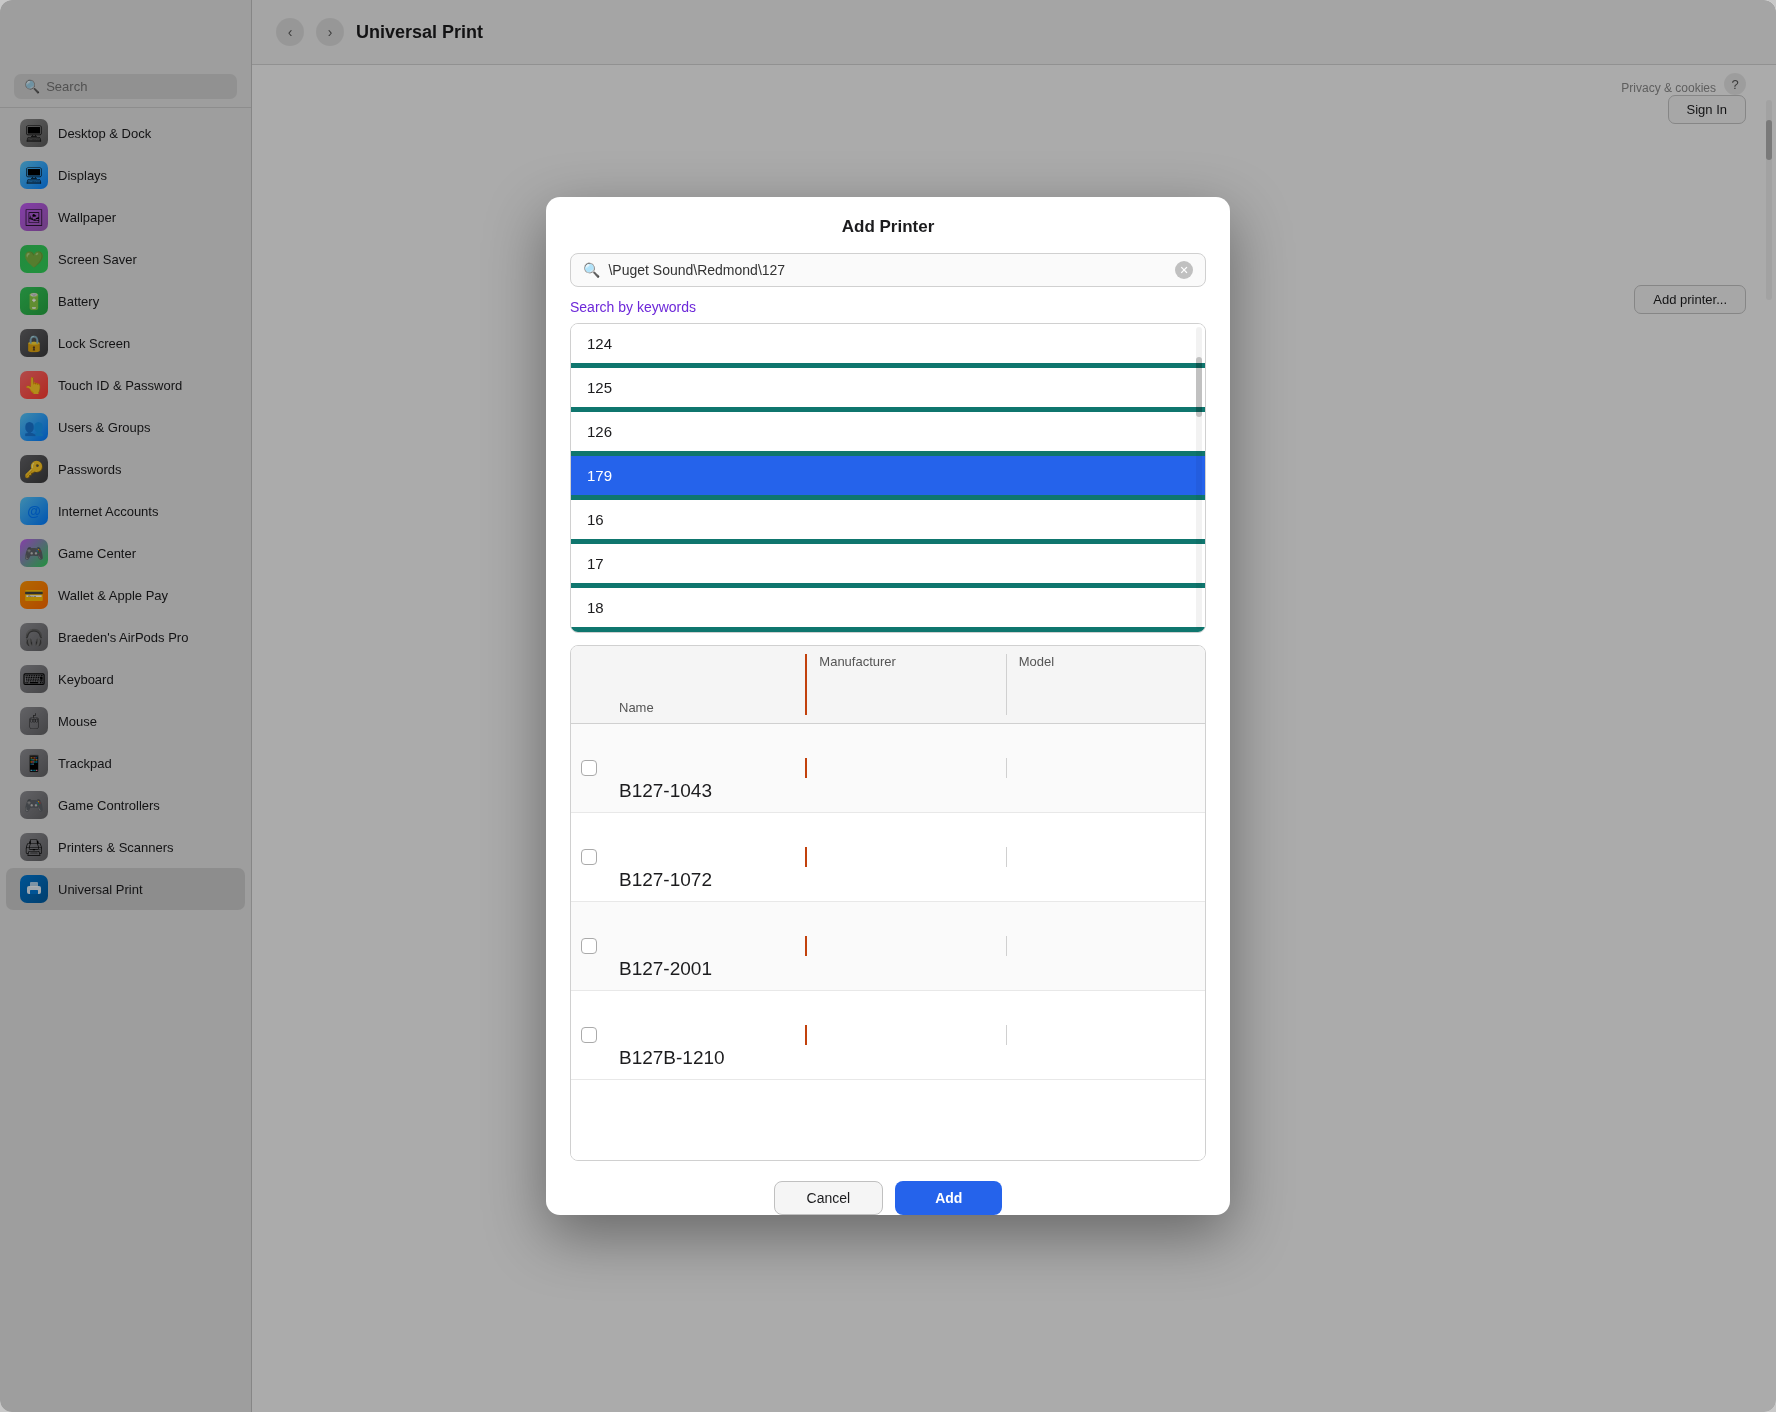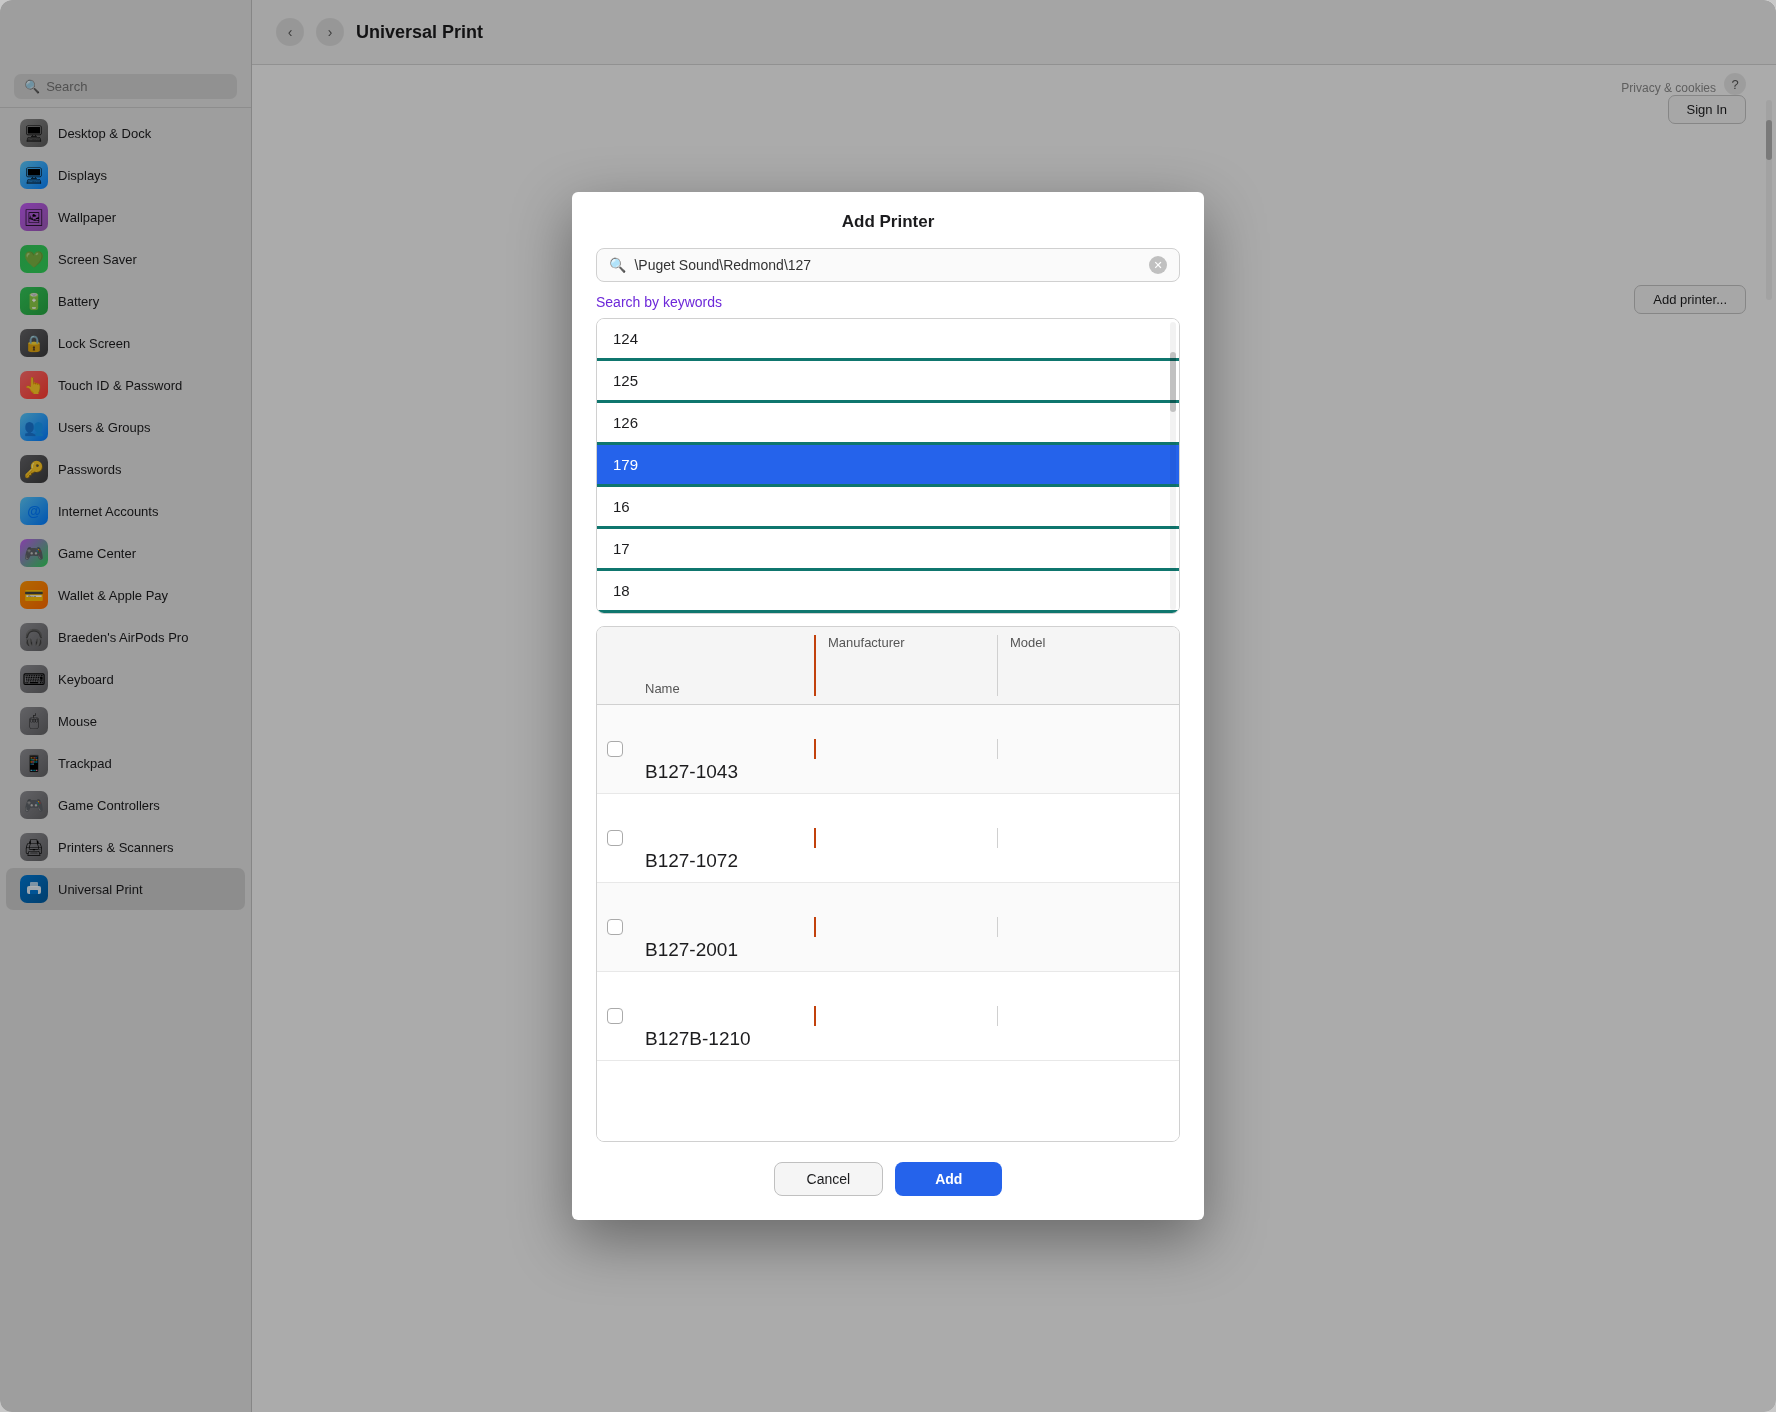--- a/index.html
+++ b/index.html
@@ -218,25 +218,24 @@
       background: rgba(0,0,0,0.3);
       display: flex;
       align-items: center;
       justify-content: center;
       z-index: 100;
     }
 
     
     .modal {
       background: #ffffff;
-      border-radius: 6px;
-      width: 632px;
+      border-radius: 14px;
+      width: 684px;
       box-shadow: 0 20px 60px rgba(0,0,0,0.4);
       overflow: hidden;
-      padding-bottom: 24px;
     }
 
     .modal-title {
       text-align: center;
       padding: 20px 24px 16px;
       font-size: 17px;
       font-weight: 600;
       color: #1c1c1e;
     }
 
@@ -281,21 +280,21 @@
       margin: 0 24px;
       border: 1px solid #d0d0d0;
       border-radius: 8px;
       overflow: hidden;
       position: relative;
     }
     .search-result-item {
       padding: 11px 16px;
       font-size: 15px;
       color: #1c1c1e;
-      border-bottom: 3px solid #0f766e;
+      border-bottom: 5px solid #0f766e;
       cursor: pointer;
       background: white;
     }
     .search-result-item:last-child { border-bottom: none; }
     .search-result-item.selected {
       background: #2563eb;
       color: white;
     }
     .search-results-scrollbar {
       position: absolute;

